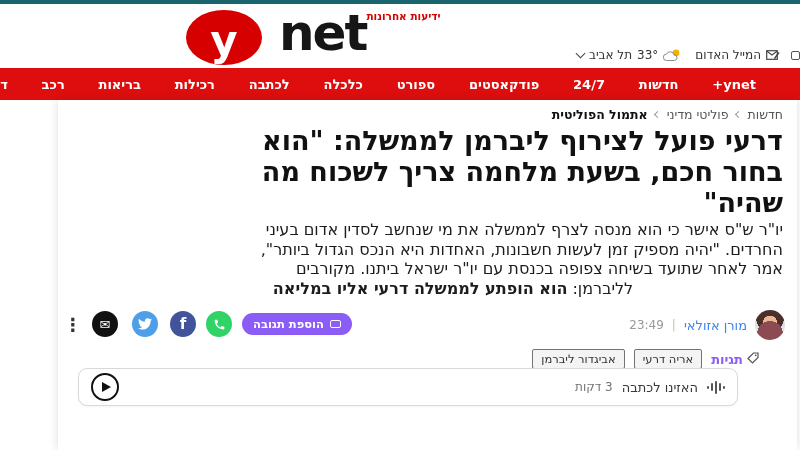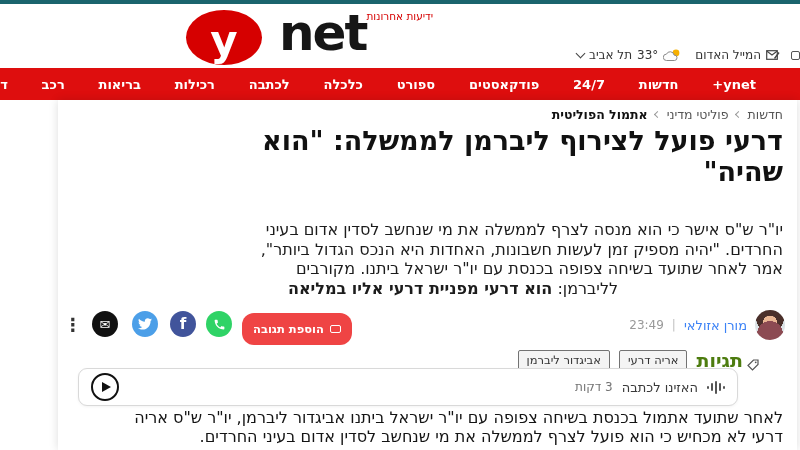--- a/index.html
+++ b/index.html
@@ -11,21 +11,21 @@
   .top-strip { position:absolute; top:0; left:0; width:800px; height:4px; background:#1a646d; }
 
   
   .header { position:absolute; top:4px; left:0; width:800px; height:64px; background:#fff; }
   .logo { position:absolute; left:186px; top:6px; display:flex; align-items:flex-start; cursor:pointer; }
   .logo-circle { width:76px; height:55px; background:#d60000; border-radius:50%;
                  display:flex; align-items:center; justify-content:center; }
   .logo-y { color:#fff; font-size:42px; font-weight:bold; line-height:1; margin-top:6px; }
   .logo-right { display:flex; margin-left:17px; }
   .logo-net { font-size:50px; font-weight:bold; color:#161616; line-height:0.92; letter-spacing:-2px; }
-  .logo-tagline { color:#d60000; font-size:10.5px; font-weight:normal; direction:rtl; text-align:center; margin-top:0px; }
+  .logo-tagline { color:#d60000; font-size:10.5px; font-weight:bold; direction:rtl; text-align:center; margin-top:0px; }
 
   .utility { position:absolute; top:44px; right:0; display:flex; align-items:center; gap:13px;
              font-size:12px; color:#333; }
   .util-group { display:flex; align-items:center; gap:5px; cursor:pointer; }
   .edge-fragment { width:9px; height:9px; border:1.5px solid #555; border-radius:2px; margin-left:-2px; }
   .chev-down { width:7px; height:7px; border-left:1.5px solid #444; border-bottom:1.5px solid #444;
                transform:rotate(-45deg); margin-top:-3px; }
 
   
   .nav { position:absolute; top:68px; left:0; width:800px; height:32px; background:#de0e0e;
@@ -56,42 +56,42 @@
   
   .share-row { position:absolute; top:210px; left:0; width:739px; height:32px; }
   .kebab { position:absolute; left:6px; top:3px; font-size:18px; font-weight:bold; color:#333;
            line-height:24px; cursor:pointer; }
   .circle-btn { position:absolute; top:1px; width:26px; height:26px; border-radius:50%;
                 display:flex; align-items:center; justify-content:center; cursor:pointer; }
   .btn-mail { left:34px; background:#111; color:#fff; font-size:13px; }
   .btn-twitter { left:74px; background:#4c9fe8; }
   .btn-facebook { left:112px; background:#41549b; color:#fff; font-size:15px; font-weight:bold; }
   .btn-whatsapp { left:148px; background:#2fd366; }
-  .comment-pill { position:absolute; left:184px; top:3px; height:32px; background:#ef4444;
+  .comment-pill { position:absolute; left:184px; top:3px; height:22px; background:#8b5cf6;
                   border-radius:12px; display:flex; align-items:center; gap:6px; direction:rtl;
                   padding:0 11px; cursor:pointer; }
   .comment-pill span.lbl { color:#fff; font-size:11.5px; font-weight:bold; }
   .bubble-icon { width:11px; height:8px; border:1.3px solid #fff; border-radius:2px; }
 
   .author-group { position:absolute; right:12px; top:0; display:flex; align-items:center; gap:8px;
                   direction:rtl; }
   .avatar { width:30px; height:30px; border-radius:50%; overflow:hidden; cursor:pointer;
             background:
               radial-gradient(circle at 50% 80%, #8c4a52 0 45%, transparent 46%),
               radial-gradient(circle at 50% 42%, #eab694 0 30%, transparent 31%),
               radial-gradient(circle at 50% 28%, #4a2f2a 0 52%, transparent 53%),
               linear-gradient(#cdd6da, #e8edf0); }
   .author-name { font-size:13px; color:#3b82f6; cursor:pointer; }
   .author-sep { color:#c0c0c0; font-size:12px; }
   .author-time { font-size:12px; color:#999; }
 
   
   .tags-row { position:absolute; top:249px; right:38px; display:flex; align-items:center; gap:9px;
               direction:rtl; }
-  .tags-label { display:flex; align-items:flex-end; gap:4px; font-size:19px; font-weight:bold; color:#4d7c0f; }
+  .tags-label { display:flex; align-items:flex-start; gap:4px; font-size:13px; font-weight:bold; color:#8b5cf6; }
   .tag-chip { font-size:11.5px; color:#333; background:#f4f4f4; border:1px solid #737373;
               border-radius:2px; padding:2px 8px; cursor:pointer; white-space:nowrap; }
 
   
   .audio { position:absolute; top:268px; left:20px; width:660px; height:38px; background:#fff;
            border:1px solid #d9d9d9; border-radius:9px; box-shadow:0 1px 3px rgba(0,0,0,0.05);
            display:flex; align-items:center; justify-content:space-between; padding:0 12px; }
   .play-btn { width:28px; height:28px; border:2px solid #111; border-radius:50%;
               display:flex; align-items:center; justify-content:center; cursor:pointer; background:#fff; }
   .play-tri { width:0; height:0; border-left:9px solid #111; border-top:5.5px solid transparent;
@@ -167,28 +167,29 @@
     <div class="breadcrumb">
       <span class="crumb">חדשות</span>
       <span class="crumb-sep"></span>
       <span class="crumb">פוליטי מדיני</span>
       <span class="crumb-sep"></span>
       <span class="crumb last">אתמול הפוליטית</span>
     </div>
 
     <h1 class="headline">
       <div>דרעי פועל לצירוף ליברמן לממשלה: "הוא</div>
+      <div>בחור חכם, בשעת מלחמה צריך לשכוח מה</div>
       <div>שהיה"</div>
     </h1>
 
     <div class="subtitle">
       <div>יו"ר ש"ס אישר כי הוא מנסה לצרף לממשלה את מי שנחשב לסדין אדום בעיני</div>
       <div>החרדים. "יהיה מספיק זמן לעשות חשבונות, האחדות היא הנכס הגדול ביותר",</div>
       <div>אמר לאחר שתועד בשיחה צפופה בכנסת עם יו"ר ישראל ביתנו. מקורבים</div>
-      <div class="center-line"><span>לליברמן: </span><b>הוא דרעי מפניית דרעי אליו במליאה</b></div>
+      <div class="center-line"><span>לליברמן: </span><b>הוא הופתע לממשלה דרעי אליו במליאה</b></div>
     </div>
 
     <div class="share-row">
       <span class="kebab">⋮</span>
 
       <div class="circle-btn btn-mail">
         <span>✉</span>
       </div>
 
       <div class="circle-btn btn-twitter">
@@ -242,19 +243,15 @@
             <i style="height:8px"></i>
             <i style="height:13px"></i>
             <i style="height:8px"></i>
             <i style="height:3px"></i>
         </span>
         <span class="audio-title">האזינו לכתבה</span>
         <span class="audio-duration">3 דקות</span>
       </div>
     </div>
 
-    <div class="body-text">
-      <div>לאחר שתועד אתמול בכנסת בשיחה צפופה עם יו"ר ישראל ביתנו אביגדור ליברמן, יו"ר ש"ס אריה</div>
-      <div>דרעי לא מכחיש כי הוא פועל לצרף לממשלה את מי שנחשב לסדין אדום בעיני החרדים.</div>
-    </div>
 
   </main>
 </div>
 
 </body></html>

